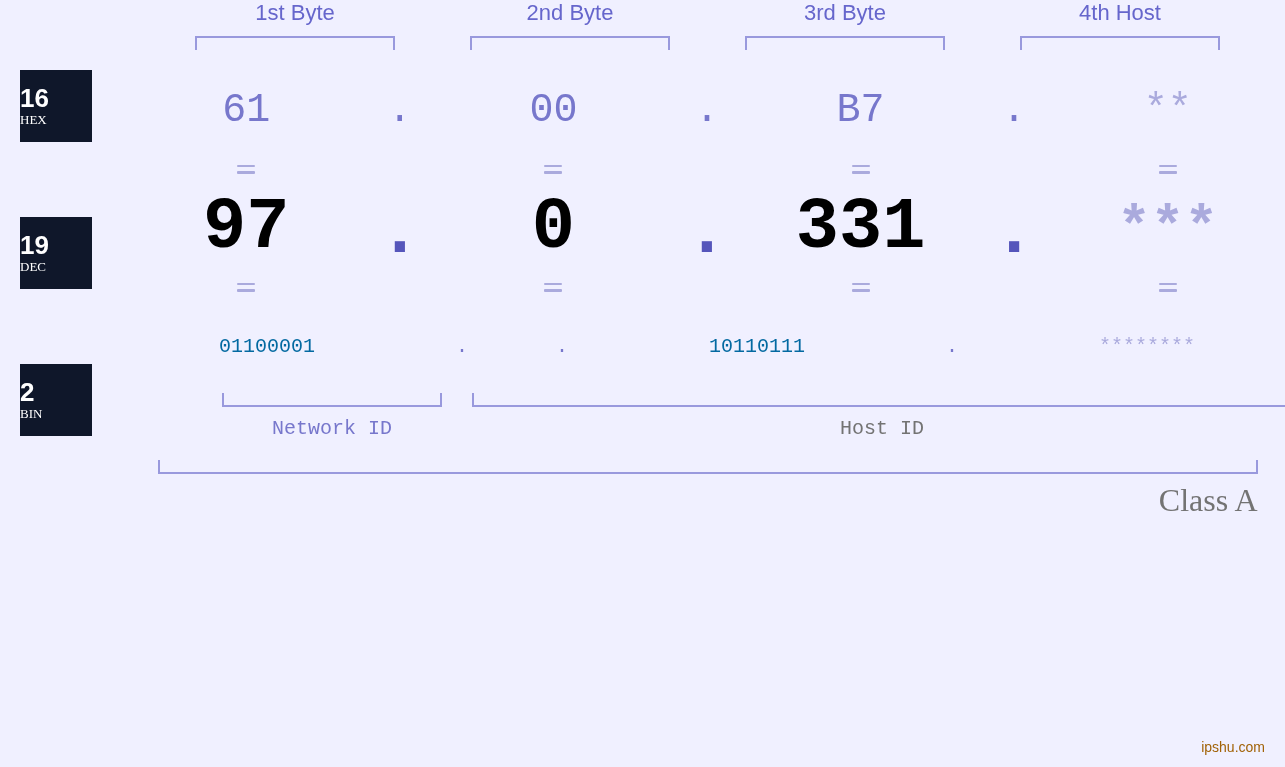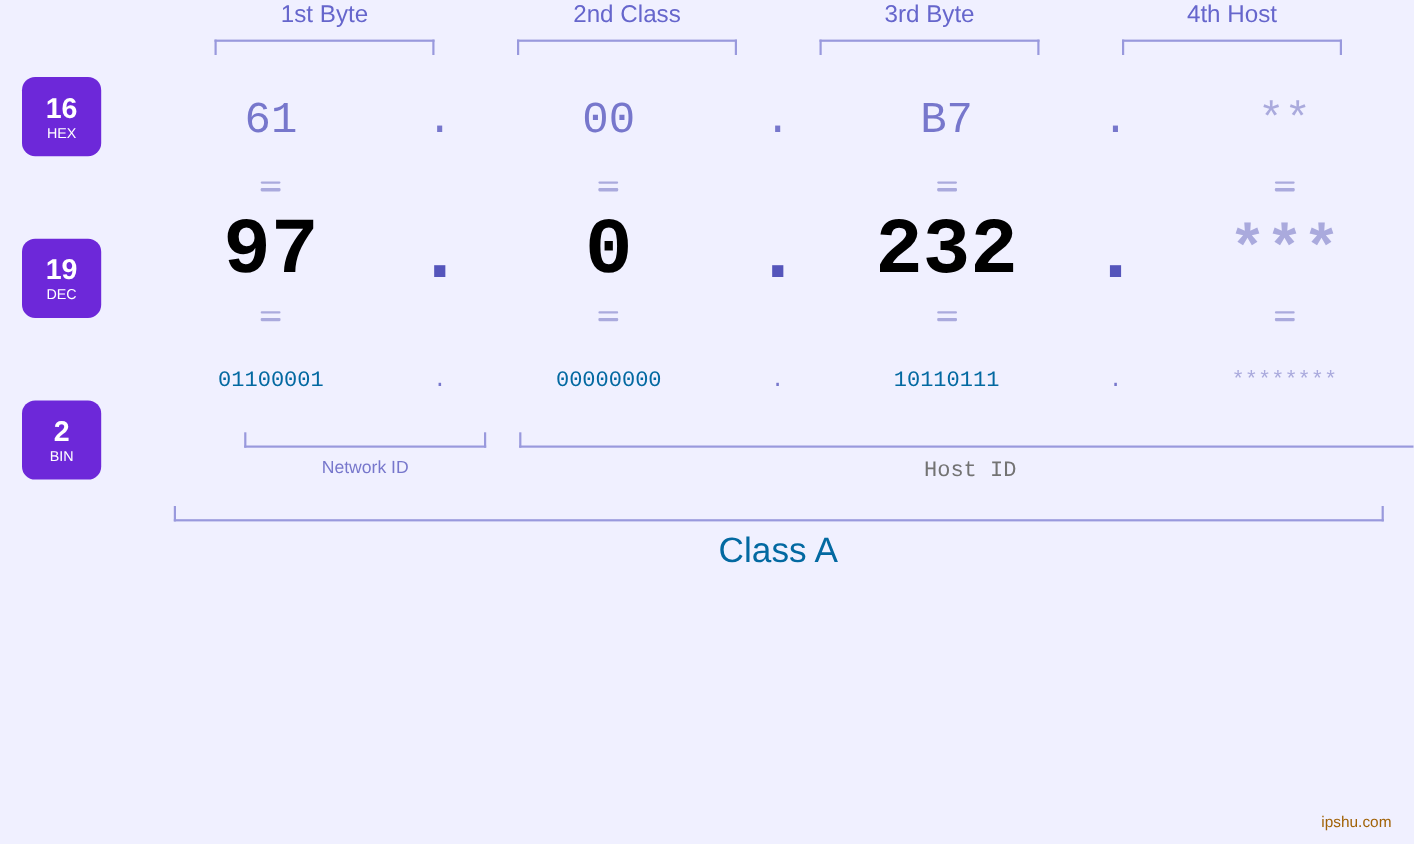--- a/index.html
+++ b/index.html
@@ -68,41 +68,41 @@
       display: flex;
       flex-direction: column;
       align-items: center;
       width: 140px;
       padding-left: 20px;
       padding-top: 10px;
       gap: 75px;
     }
 
     .badge {
-      background: #6d28d9;
+      background: #0f172a;
       color: white;
-      border-radius: 12px;
+      border-radius: 0;
       width: 72px;
       height: 72px;
       display: flex;
       flex-direction: column;
-      align-items: center;
+      align-items: flex-start;
       justify-content: center;
     }
 
     .badge-num {
       font-size: 26px;
       font-weight: bold;
       font-family: Arial, sans-serif;
       line-height: 1.1;
     }
 
     .badge-label {
       font-size: 13px;
-      font-family: Liberation Sans, sans-serif;
+      font-family: Liberation Serif, serif;
       font-weight: normal;
     }
 
     
     .values-grid {
       flex: 1;
       display: flex;
       flex-direction: column;
       padding-top: 0px;
     }
@@ -251,22 +251,22 @@
       width: 1100px;
       margin-left: 130px;
       margin-top: 4px;
       align-items: flex-start;
     }
 
     .network-id-label {
       width: 220px;
       text-align: center;
       color: #7777cc;
-      font-size: 16px;
-      font-family: Liberation Sans, sans-serif;
+      font-size: 20px;
+      font-family: Liberation Mono, monospace;
     }
 
     .gap-host {
       flex: 1;
       text-align: center;
     }
 
     .host-id-label {
       color: #737373;
       font-size: 20px;
@@ -281,24 +281,24 @@
       border-bottom: 2px solid #9999dd;
       border-left: 2px solid #9999dd;
       border-right: 2px solid #9999dd;
       margin-top: 20px;
     }
 
     
     .class-label-row {
       width: 1100px;
       margin-left: 130px;
-      text-align: center;
-      color: #0369a1;
+      text-align: right;
+      color: #737373;
       font-size: 32px;
-      font-family: Liberation Sans, sans-serif;
+      font-family: Liberation Serif, serif;
       margin-top: 8px;
     }
 
     
     .watermark {
       position: absolute;
       bottom: 12px;
       right: 20px;
       color: #a16207;
       font-size: 14px;
@@ -309,21 +309,21 @@
       color: #aaaadd;
     }
   </style>
 </head>
 <body>
 
 <div class="container">
 
   <div class="byte-headers">
     <div class="byte-header">1st Byte</div>
-    <div class="byte-header">2nd Class</div>
+    <div class="byte-header">2nd Byte</div>
     <div class="byte-header">3rd Byte</div>
     <div class="byte-header">4th Host</div>
   </div>
 
   <div class="top-bracket-row">
     <div class="bracket-top"></div>
     <div class="bracket-top"></div>
     <div class="bracket-top"></div>
     <div class="bracket-top"></div>
   </div>
@@ -408,21 +408,21 @@
         <div class="dot-cell">
           <span class="dec-dot">.</span>
         </div>
         <div class="cell">
           <span class="dec-val">0</span>
         </div>
         <div class="dot-cell">
           <span class="dec-dot">.</span>
         </div>
         <div class="cell">
-          <span class="dec-val">232</span>
+          <span class="dec-val">331</span>
         </div>
         <div class="dot-cell">
           <span class="dec-dot">.</span>
         </div>
         <div class="cell">
           <span class="dec-val star-light" style="font-size:56px;">***</span>
         </div>
       </div>
 
       <div class="equals-row">
@@ -454,23 +454,20 @@
           </div>
         </div>
       </div>
 
       <div class="value-row bin-row">
         <div class="cell">
           <span class="bin-val">01100001</span>
         </div>
         <div class="dot-cell">
           <span class="bin-dot">.</span>
-        </div>
-        <div class="cell">
-          <span class="bin-val">00000000</span>
         </div>
         <div class="dot-cell">
           <span class="bin-dot">.</span>
         </div>
         <div class="cell">
           <span class="bin-val">10110111</span>
         </div>
         <div class="dot-cell">
           <span class="bin-dot">.</span>
         </div>

